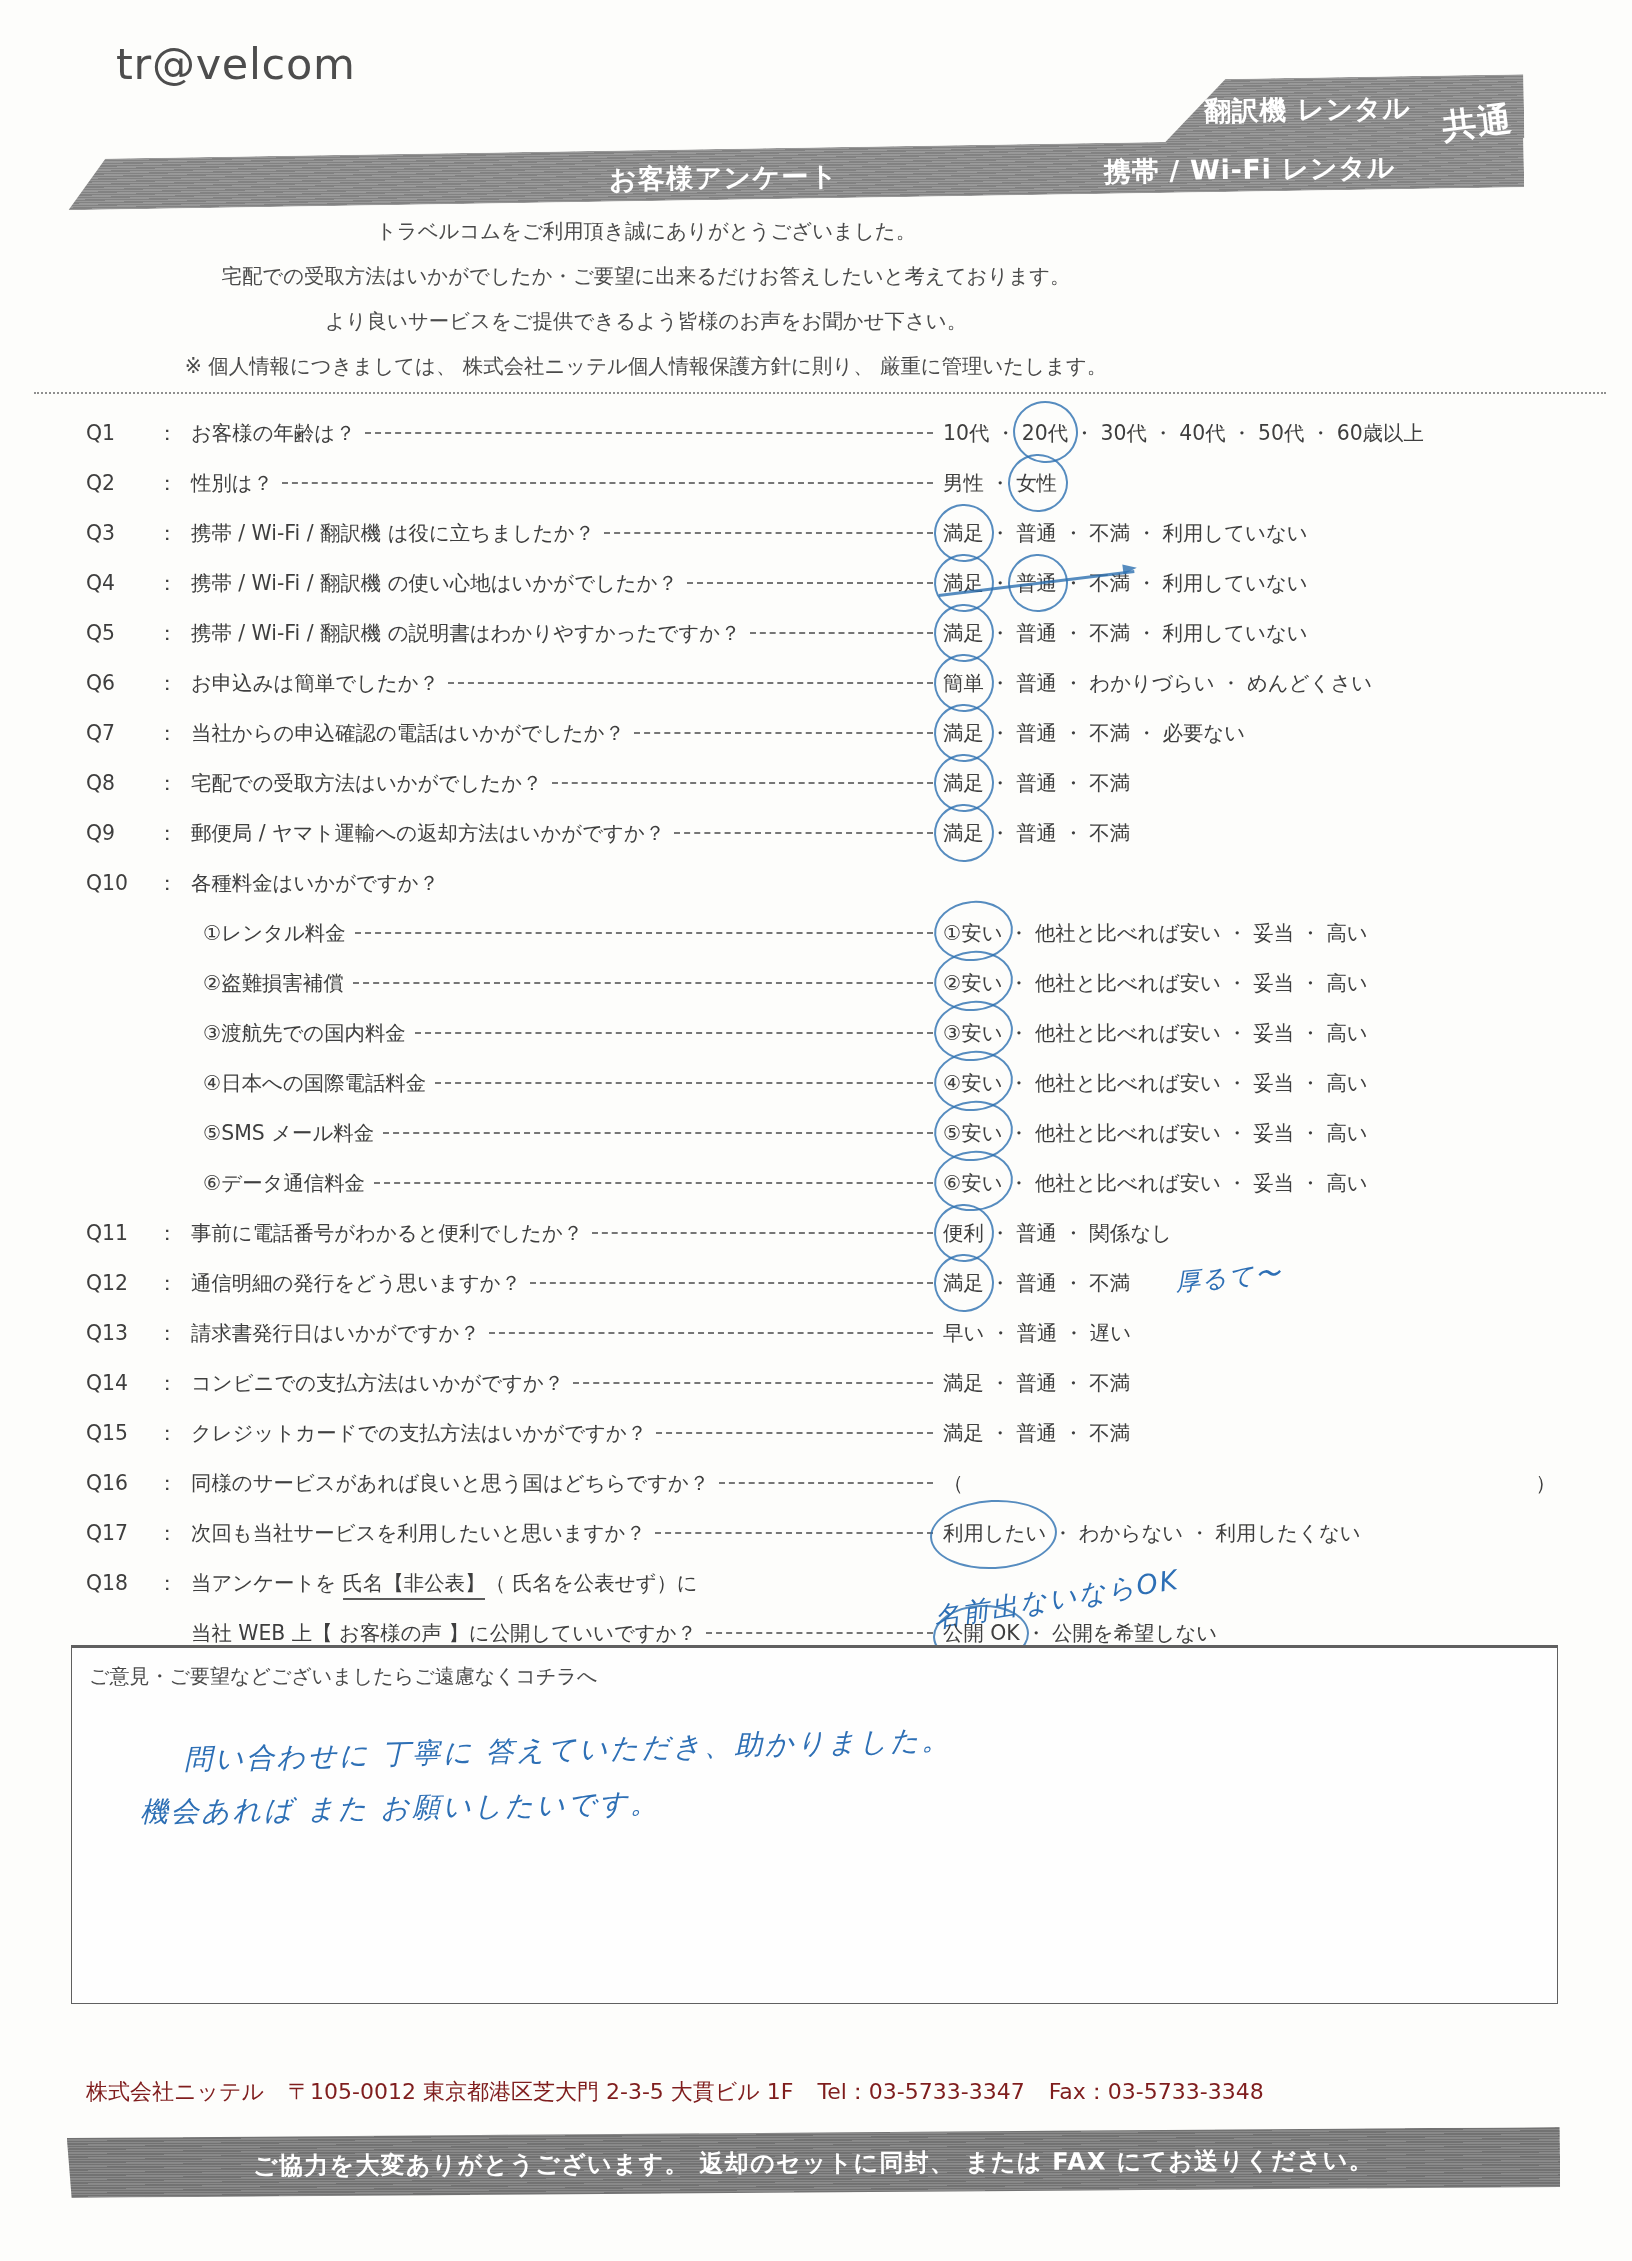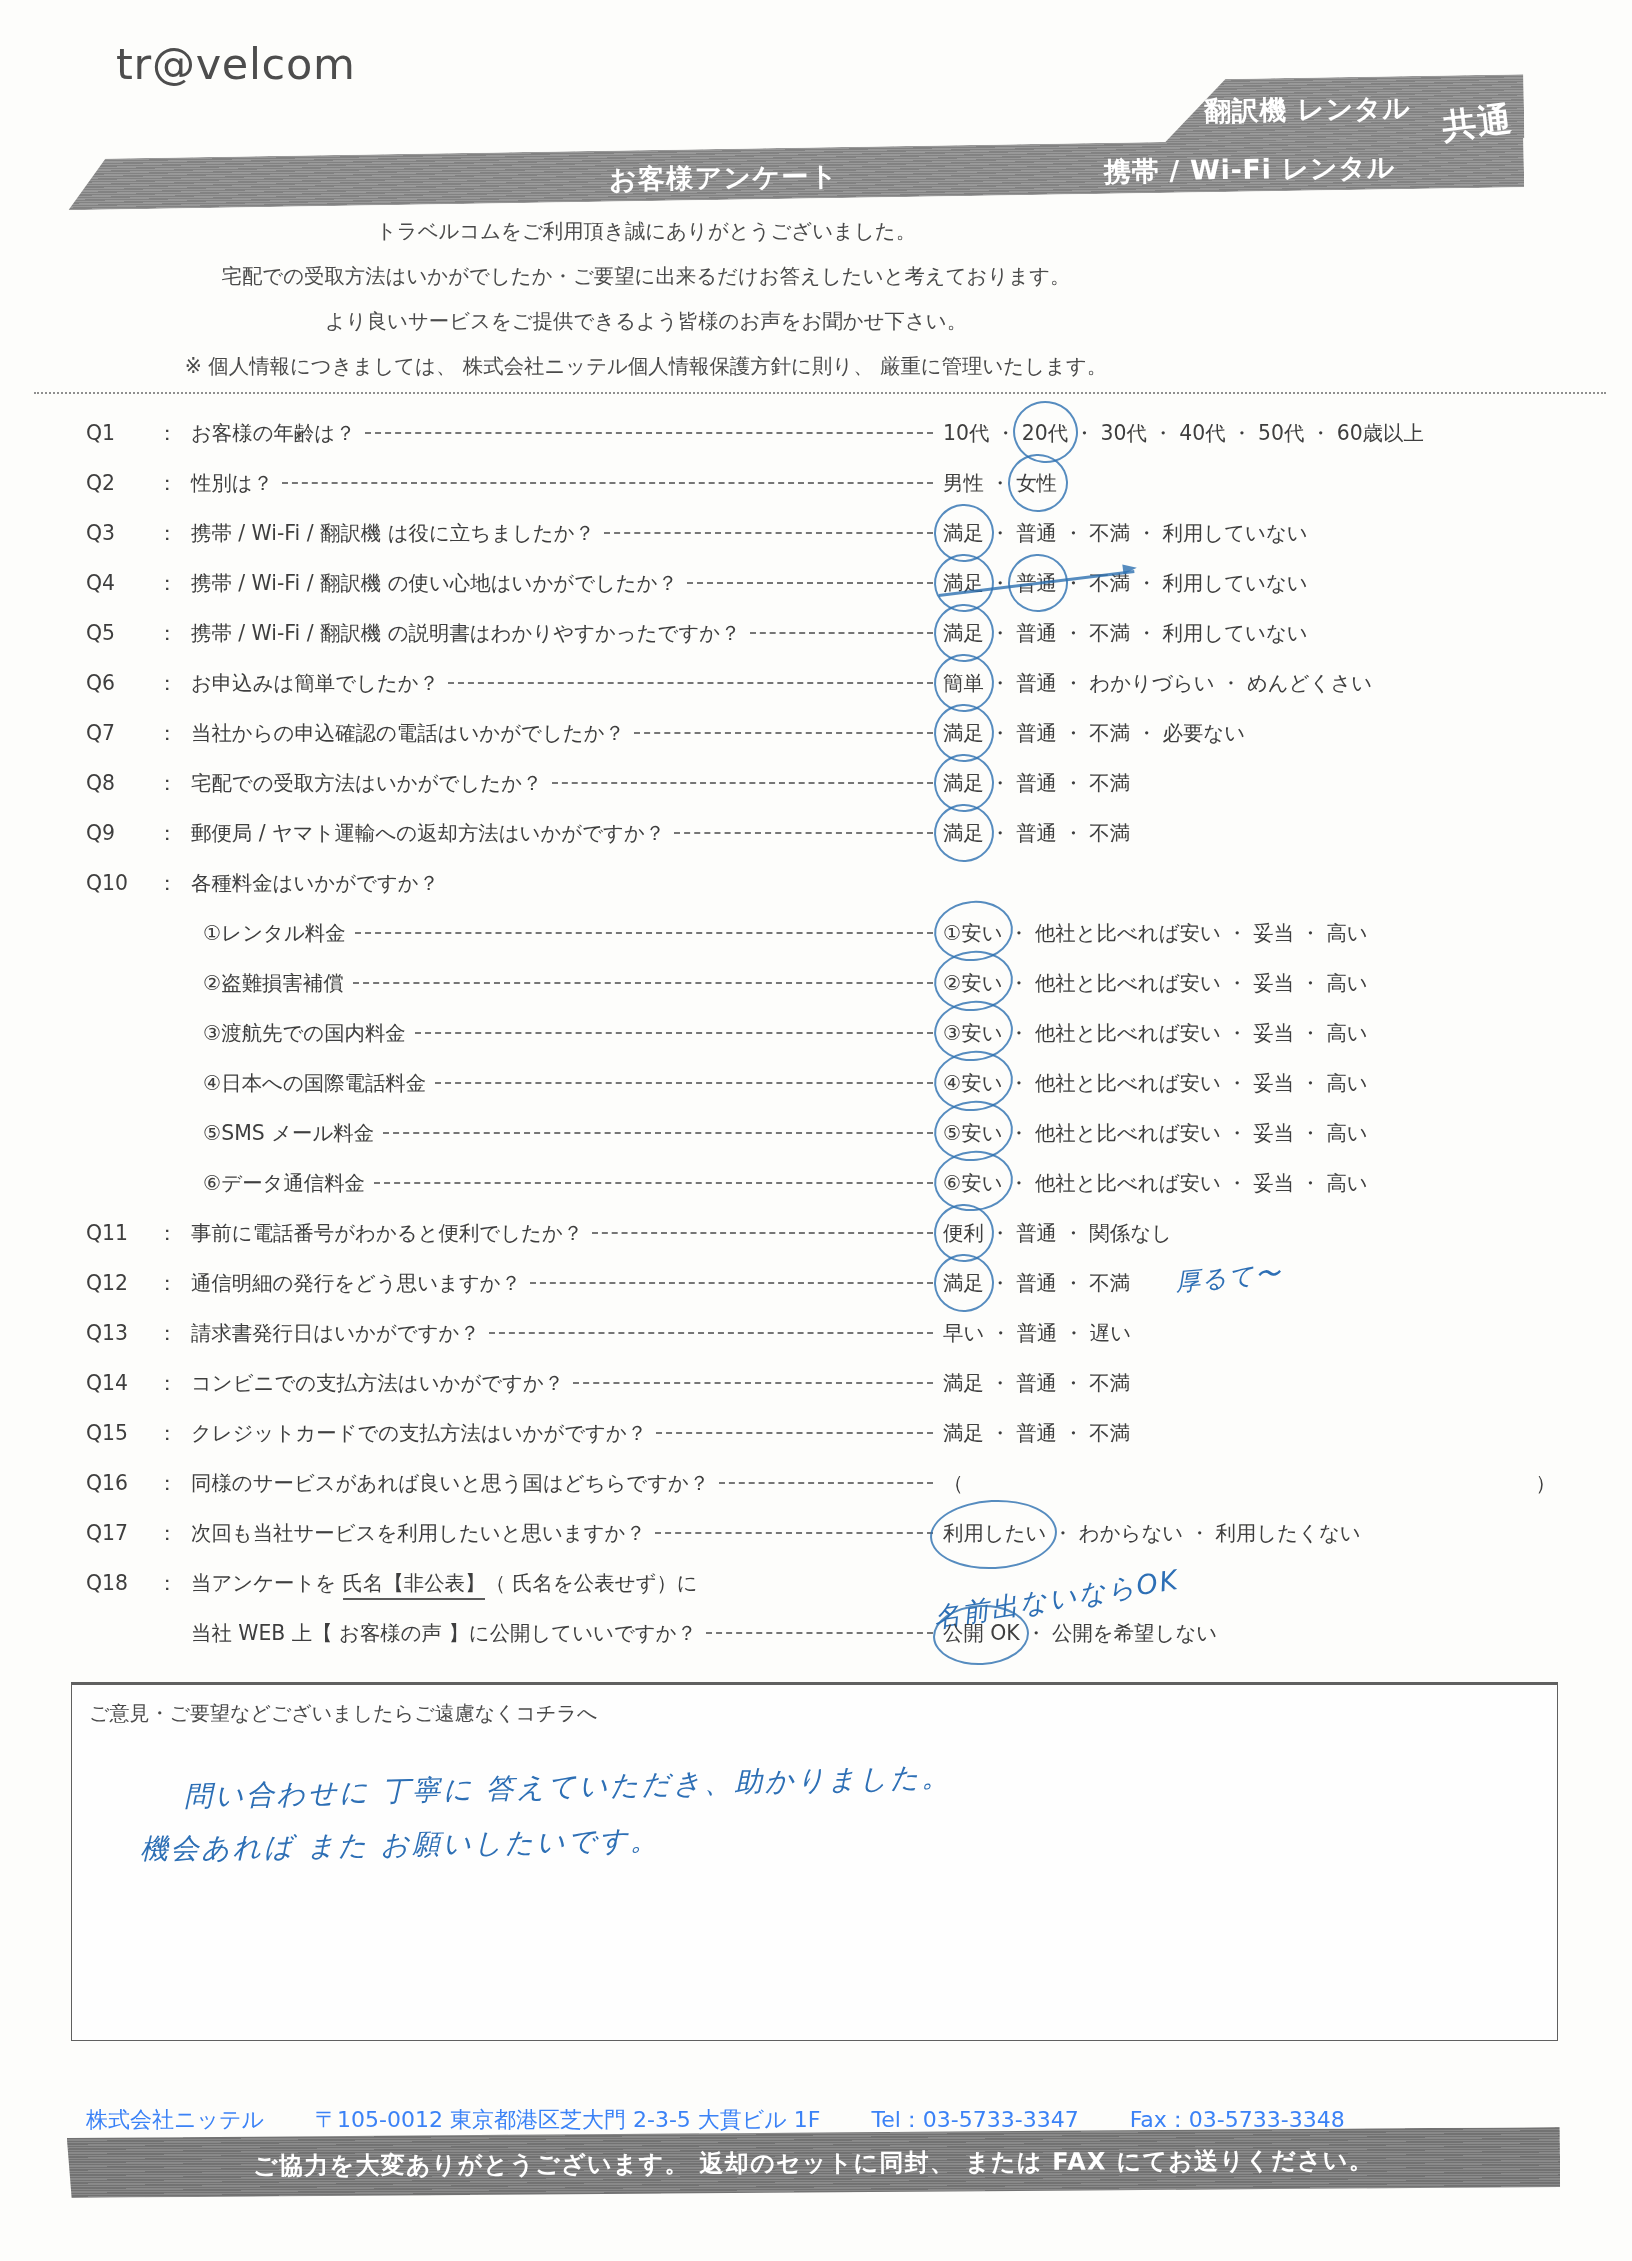--- a/index.html
+++ b/index.html
@@ -55,27 +55,27 @@
     background:rgba(44,111,176,.8);transform:rotate(-7deg);pointer-events:none;}
   .arrow-mark::after{content:"";position:absolute;right:-2.6px;top:-6.6px;
     border-left:14.5px solid rgba(44,111,176,.8);border-top:5.3px solid transparent;border-bottom:5.3px solid transparent;}
   
   .hand{color:#2d6fb5;font-style:italic;}
   .note-q12{position:absolute;left:1089px;top:-5.3px;font-size:25px;transform:rotate(-5deg);letter-spacing:1.3px;}
   .note-q18{position:absolute;left:846px;top:16px;font-size:27px;transform:rotate(-9deg);letter-spacing:2px;white-space:nowrap;}
   .dbl-underline{border-bottom:2.6px double #5c5c5c;padding-bottom:3px;}
   .paren-field{display:flex;justify-content:space-between;}
   
-  .comment-box{position:absolute;top:1682px;left:71px;width:1487px;height:359px;
+  .comment-box{position:absolute;top:1645px;left:71px;width:1487px;height:359px;
     border:1.3px solid #606060;border-top-width:3.3px;background:#fefefe;box-sizing:border-box;}
   .comment-header{margin:14.5px 0 0 17px;font-size:20px;color:#4a4a4a;}
   .hand-line1{margin:41px 0 0 112px;font-size:28px;letter-spacing:2.6px;transform:rotate(-1.5deg);width:fit-content;}
   .hand-line2{margin:20px 0 0 68px;font-size:28px;letter-spacing:2.6px;transform:rotate(-1deg);width:fit-content;}
   
-  .footer-line{position:absolute;top:2077px;left:86px;width:1470px;display:flex;gap:51px;font-size:22px;color:#3b82f6;white-space:nowrap;margin-top:28px;}
+  .footer-line{position:absolute;top:2077px;left:86px;width:1470px;display:flex;gap:24px;font-size:22px;color:#7f1d1d;white-space:nowrap;}
   .thanks-banner{position:absolute;top:2131px;left:67px;width:1493px;height:63px;
     background-color:#7f7f7f;
     background-image:repeating-linear-gradient(0deg,rgba(255,255,255,.08) 0 1.3px,rgba(0,0,0,.10) 1.3px 2.6px);
     display:flex;align-items:center;justify-content:center;
     transform:rotate(-0.3deg);clip-path:polygon(0 5%,100% 0,100% 95%,0.3% 100%);}
   .thanks-banner span{font-size:24px;font-weight:bold;color:#fff;letter-spacing:1.3px;}
 </style>
 </head>
 <body>
 

